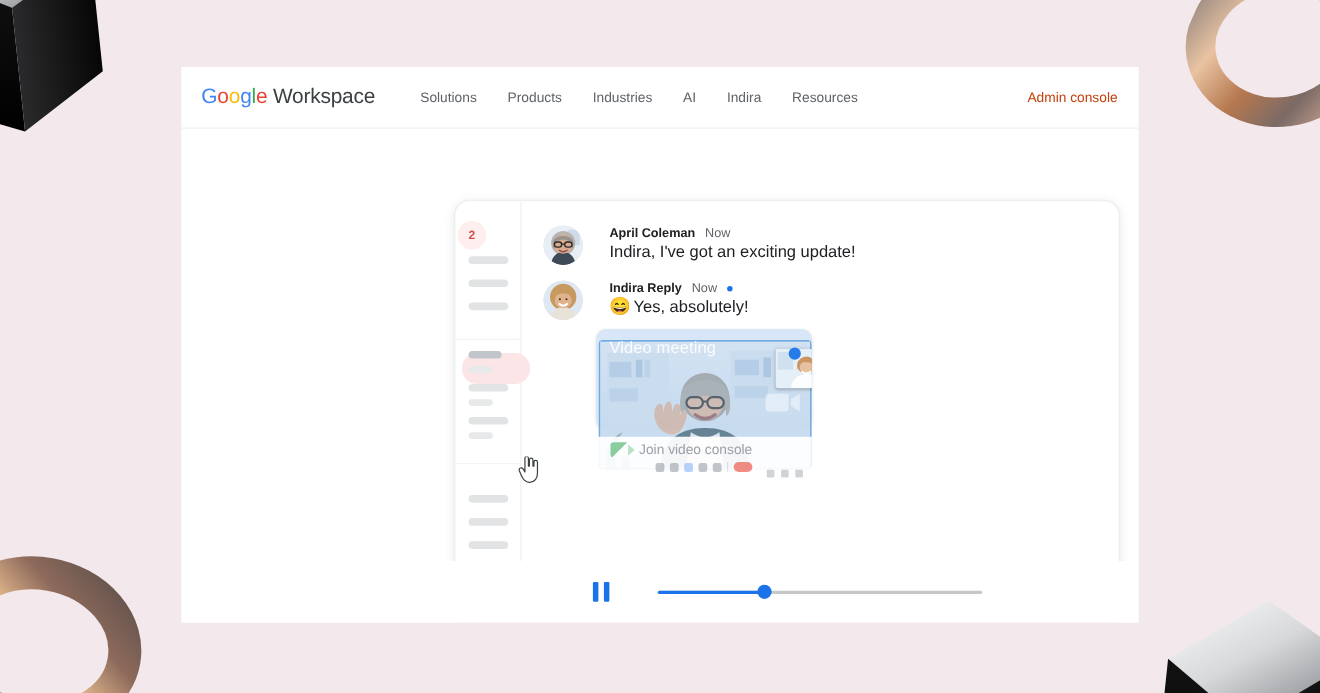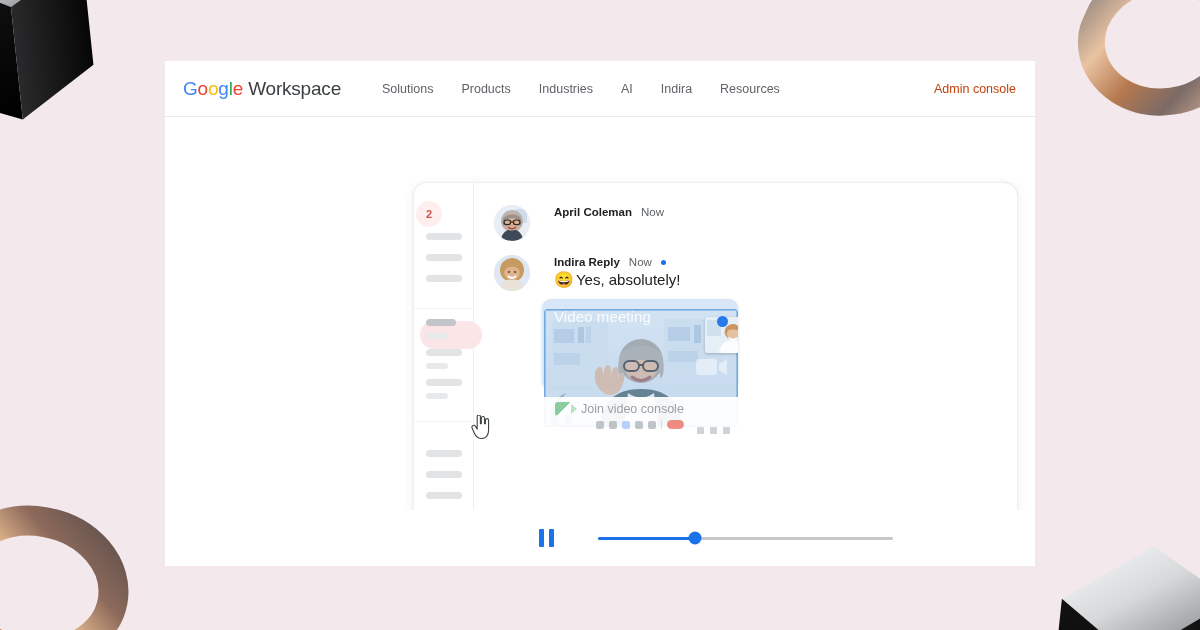--- a/index.html
+++ b/index.html
@@ -442,20 +442,21 @@
                     <line x1="16.6" y1="17" x2="19.4" y2="17" stroke="#2b2b2b" stroke-width="1.2"></line>
                     <path d="M14.5 22.5q3.5 2.6 7 0" stroke="#8a4a45" stroke-width="1.3" fill="none" stroke-linecap="round"></path>
                   </g>
                 </svg>
               </div>
               <div class="msg-body">
                 <div class="msg-head">
                   <span class="msg-name">April Coleman</span>
                   <span class="msg-time">Now</span>
                 </div>
+                <div class="msg-text">Indira, I've got an exciting update!</div>
               </div>
             </div>
 
             <div class="msg" style="margin-top:14px">
               <div class="avatar">
                 <svg viewBox="0 0 36 36" aria-hidden="true">
                   <defs>
                       <clipPath id="c2">
                         <circle cx="18" cy="18" r="18"></circle>
                       </clipPath>

